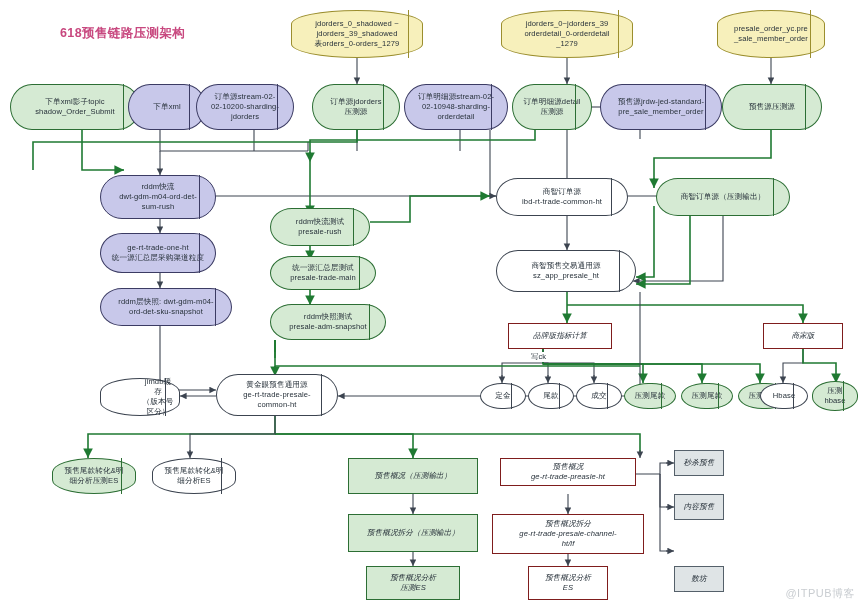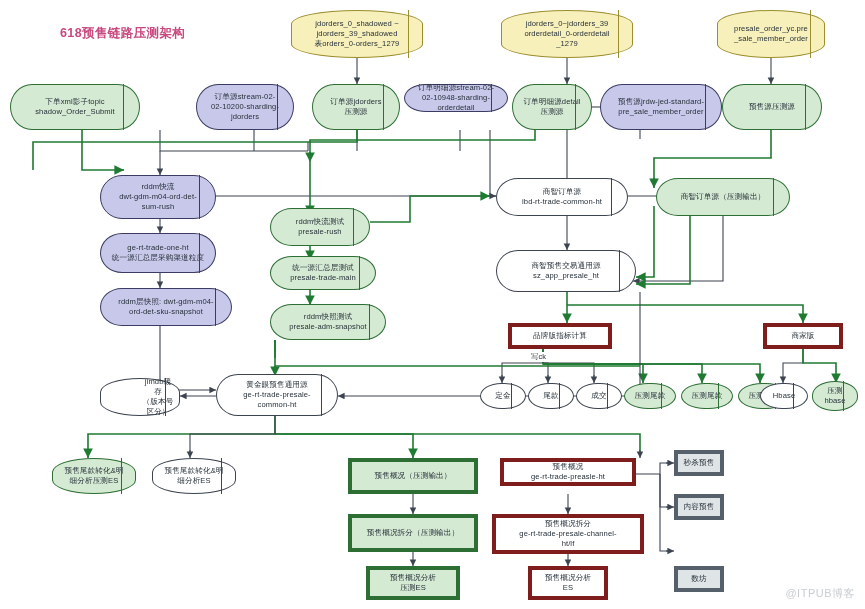--- a/index.html
+++ b/index.html
@@ -29,21 +29,21 @@
   }
   
   .tape{               
     border:1px solid #3c4450;
     border-radius:22px / 50%;
   }
   .tape.green{background:#d5ead3;border-color:#2c6e34;}
   .tape.purple{background:#c8c8ea;border-color:#3b3b63;}
   .tape.white{background:#ffffff;border-color:#3c4450;}
 
-  .rect{border:4px solid #7f1d1d;background:#ffffff;}
+  .rect{border:1px solid #7f1d1d;background:#ffffff;font-style:italic;}
   .rect.green{background:#d5ead3;border-color:#2c6e34;}
   .rect.grey{background:#dfe4e6;border-color:#55606a;}
 
   
   .cyl{
     border:1px solid #3c4450;
     background:#ffffff;
     border-radius:50% / 14px;
   }
   .cyl.green{background:#d5ead3;border-color:#2c6e34;}
@@ -241,26 +241,27 @@
 jdorders_39_shadowed
 表orders_0-orders_1279</div>
   <div class="node cyl yellow" style="left:501px;top:10px;width:132px;height:48px;">jdorders_0~jdorders_39
 orderdetail_0-orderdetail
 _1279</div>
   <div class="node cyl yellow" style="left:717px;top:10px;width:108px;height:48px;">presale_order_yc.pre
 _sale_member_order</div>
 
   <div class="node tape green" style="left:10px;top:84px;width:130px;height:46px;">下单xml影子topic
 shadow_Order_Submit</div>
+  <div class="node tape purple" style="left:128px;top:84px;width:78px;height:46px;">下单xml</div>
   <div class="node tape purple" style="left:196px;top:84px;width:98px;height:46px;">订单源stream-02-
 02-10200-sharding-
 jdorders</div>
   <div class="node tape green" style="left:312px;top:84px;width:88px;height:46px;">订单源jdorders
 压测源</div>
-  <div class="node tape purple" style="left:404px;top:84px;width:104px;height:28px;">订单明细源stream-02-
+  <div class="node tape purple" style="left:404px;top:84px;width:104px;height:46px;">订单明细源stream-02-
 02-10948-sharding-
 orderdetail</div>
   <div class="node tape green" style="left:512px;top:84px;width:80px;height:46px;">订单明细源detail
 压测源</div>
   <div class="node tape purple" style="left:600px;top:84px;width:122px;height:46px;">预售源jrdw-jed-standard-
 pre_sale_member_order</div>
   <div class="node tape green" style="left:722px;top:84px;width:100px;height:46px;">预售源压测源</div>
 
   <div class="node tape purple" style="left:100px;top:175px;width:116px;height:44px;">rddm快流
 dwt-gdm-m04-ord-det-

